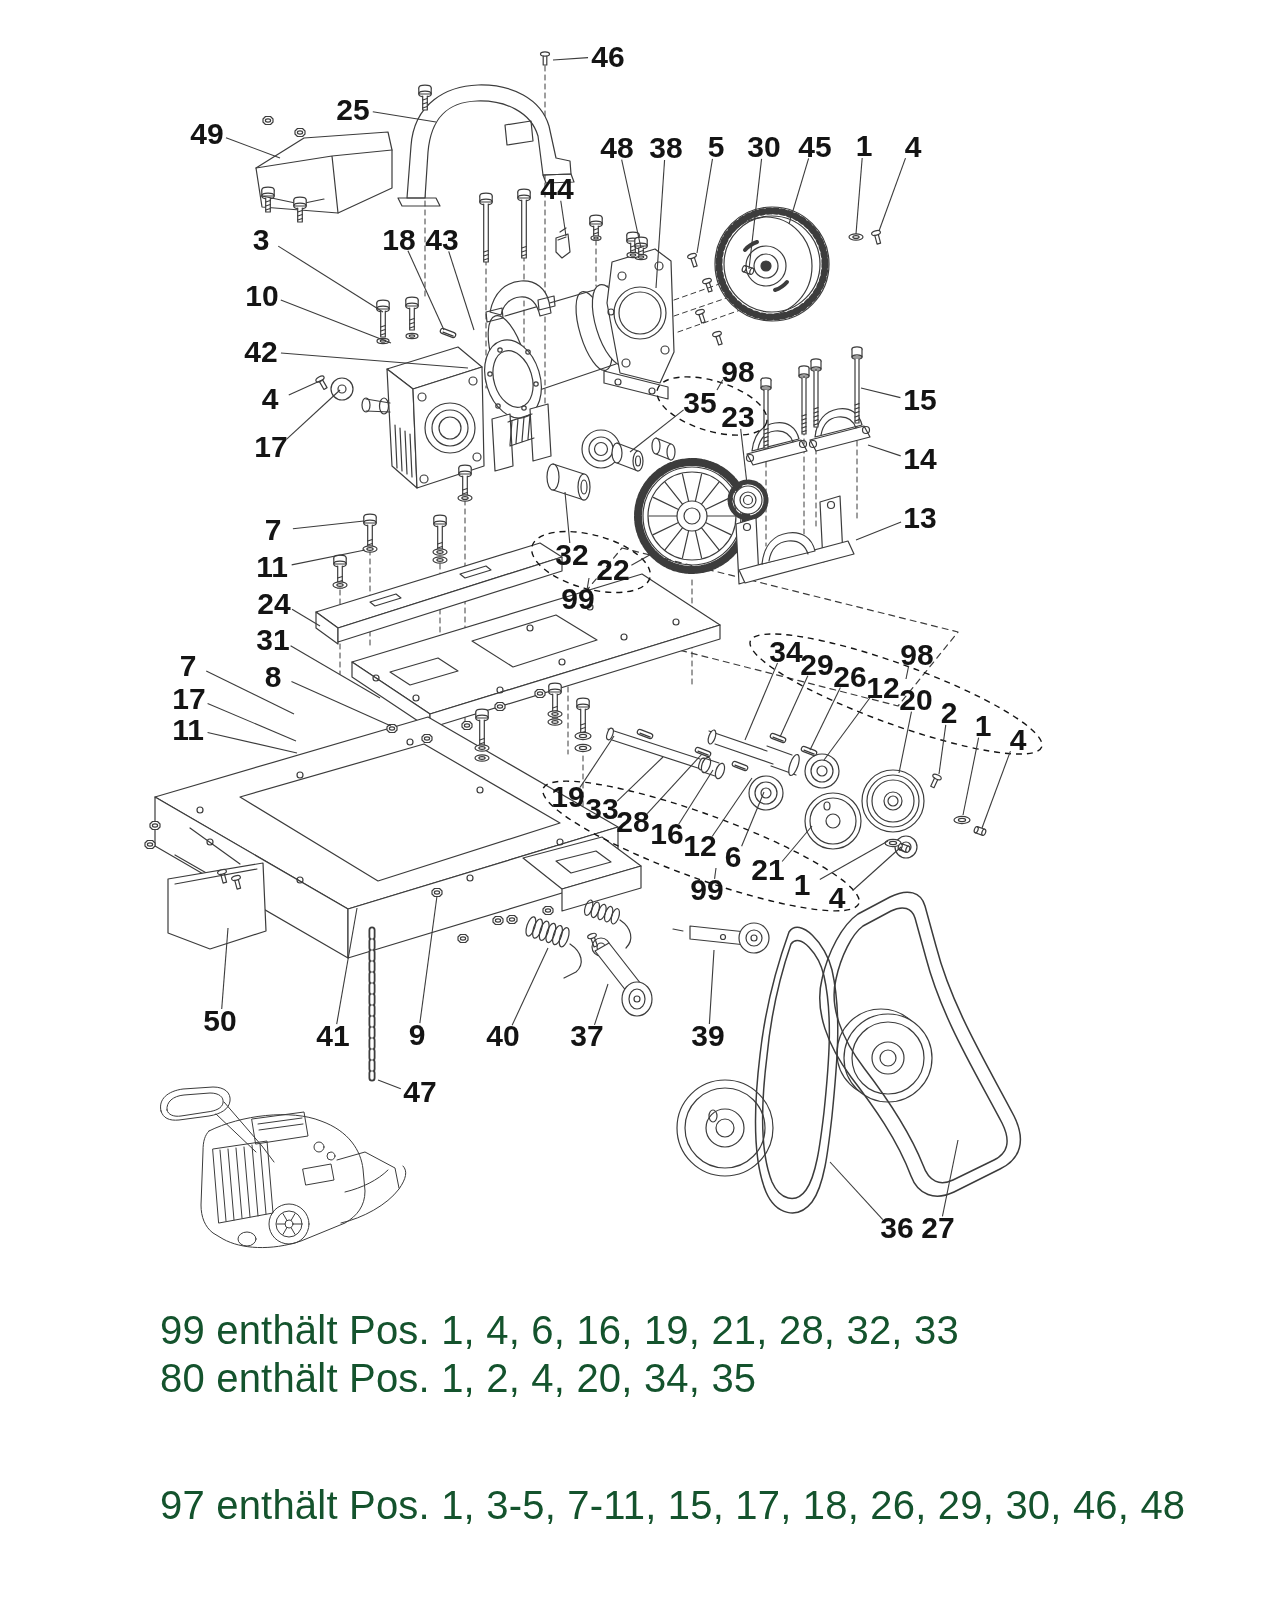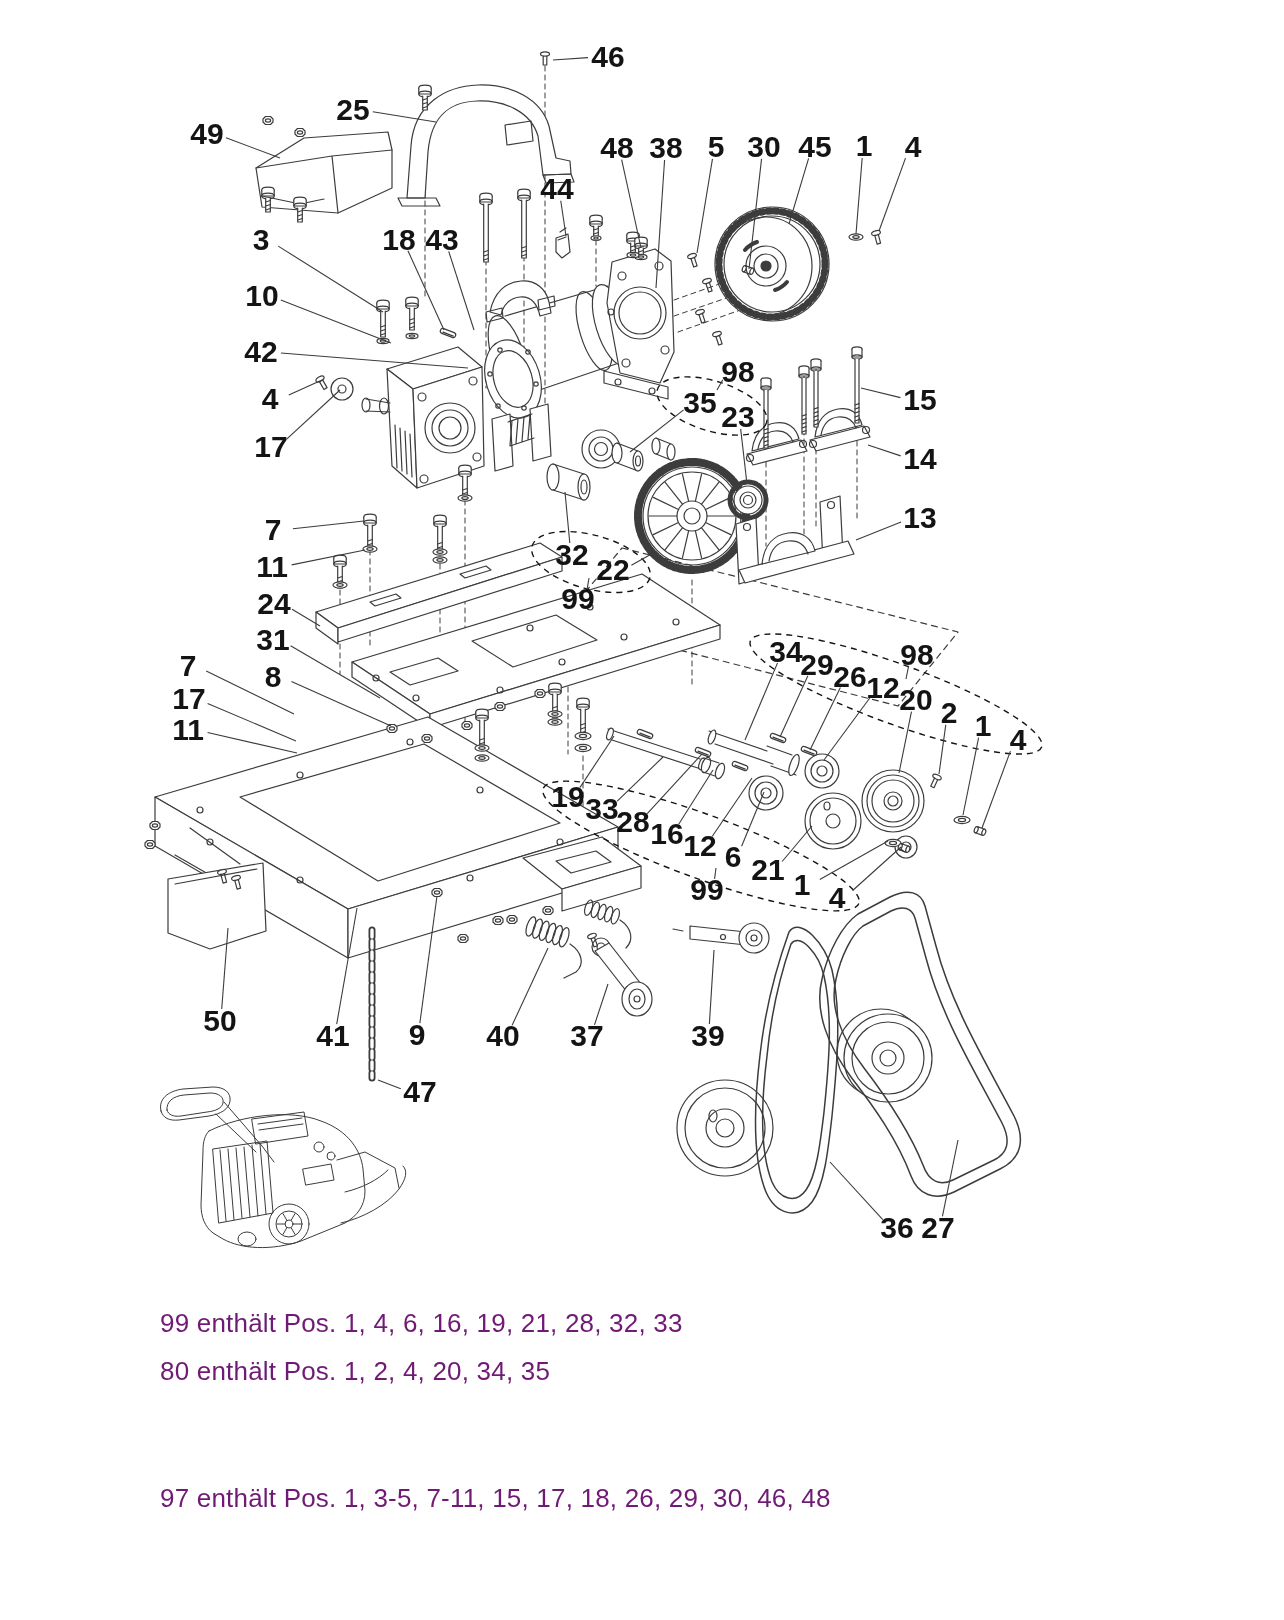--- a/index.html
+++ b/index.html
@@ -1,19 +1,19 @@
 <!DOCTYPE html>
 <html><head>
 <meta charset="utf-8">
 <style>
   html,body{margin:0;padding:0;background:#fff;}
   #page{position:relative;width:1284px;height:1620px;background:#fff;overflow:hidden;
         font-family:"Liberation Sans",sans-serif;}
   #diagram{position:absolute;left:0;top:0;}
-  .fn{position:absolute;left:160px;font-size:26px;color:#701a75;white-space:nowrap;
+  .fn{position:absolute;left:160px;font-size:40px;color:#14532d;white-space:nowrap;
       font-family:"Liberation Sans",sans-serif;letter-spacing:0.2px;}
 </style>
 </head>
 <body>
 
 <div id="page">
 
 <svg id="diagram" width="1284" height="1620" viewBox="0 0 1284 1620" xmlns="http://www.w3.org/2000/svg">
 
   <g id="art" stroke="#3c3c3c" stroke-width="1.2" fill="none" stroke-linejoin="round" stroke-linecap="round">

